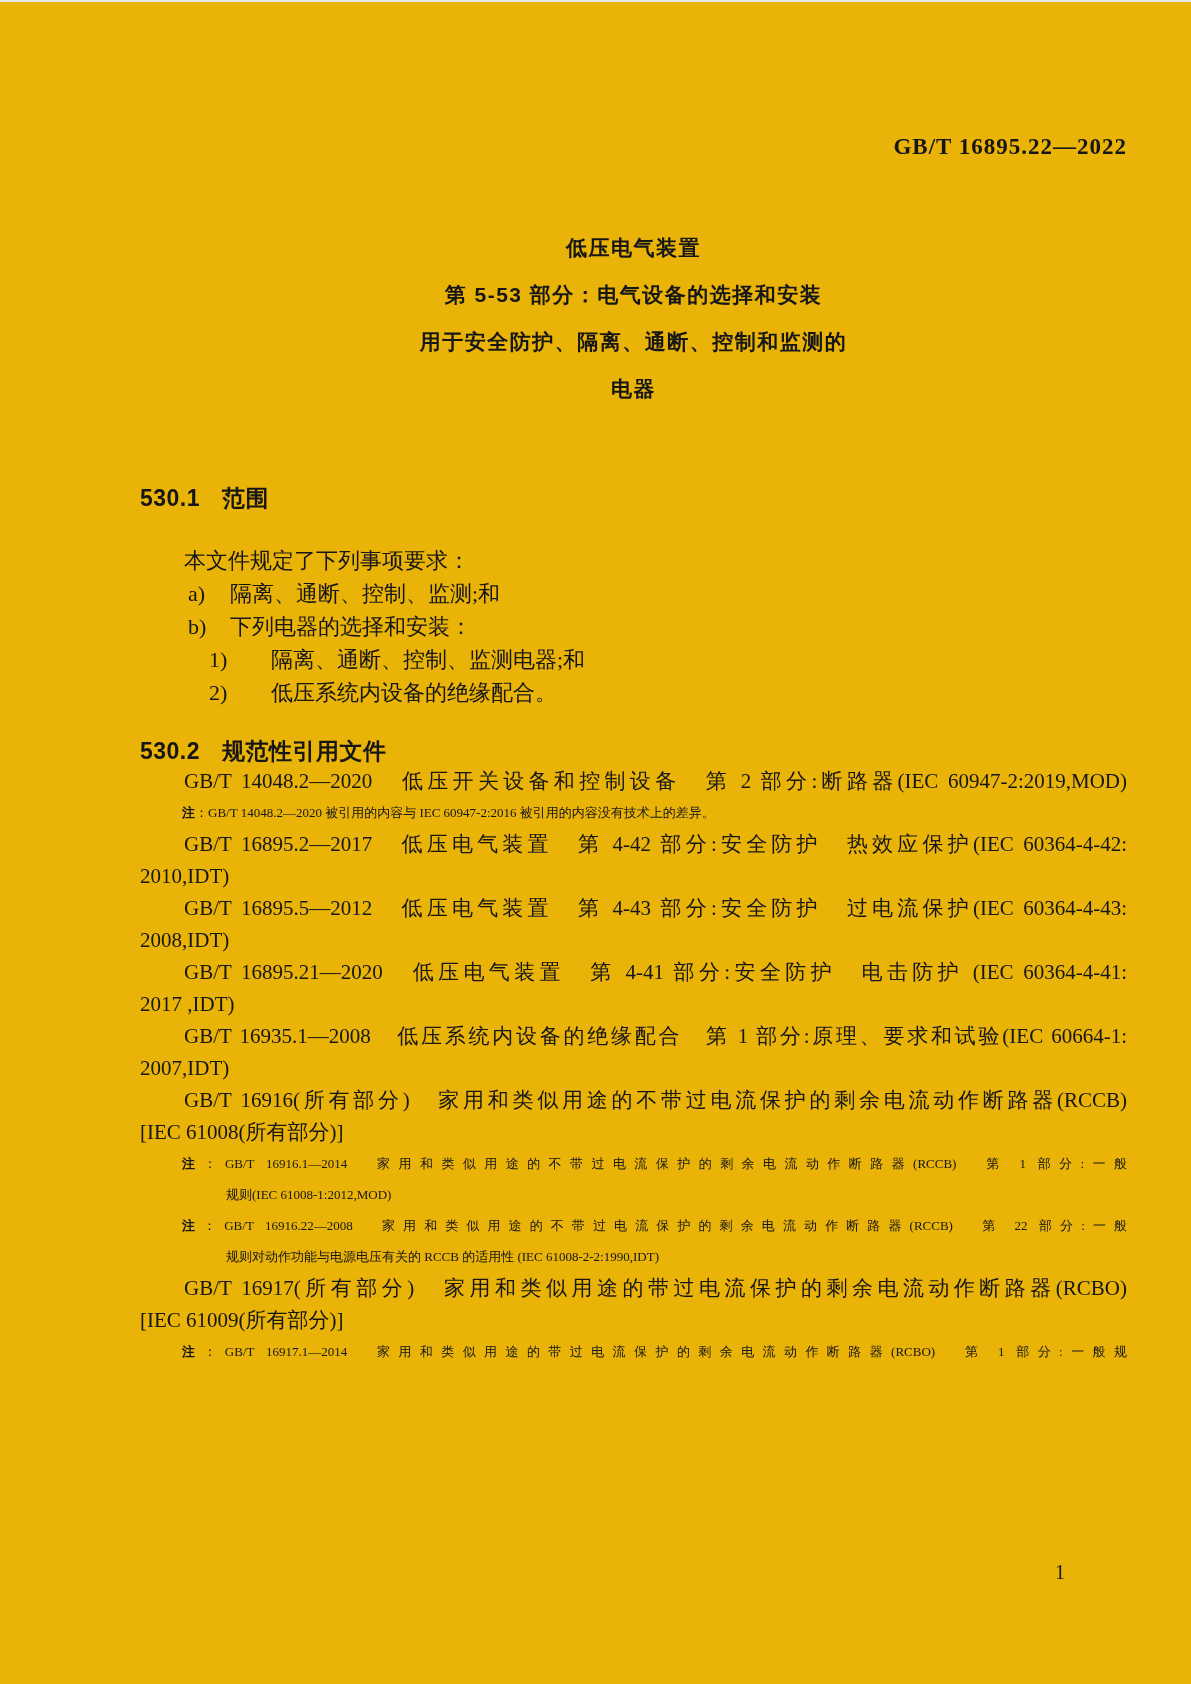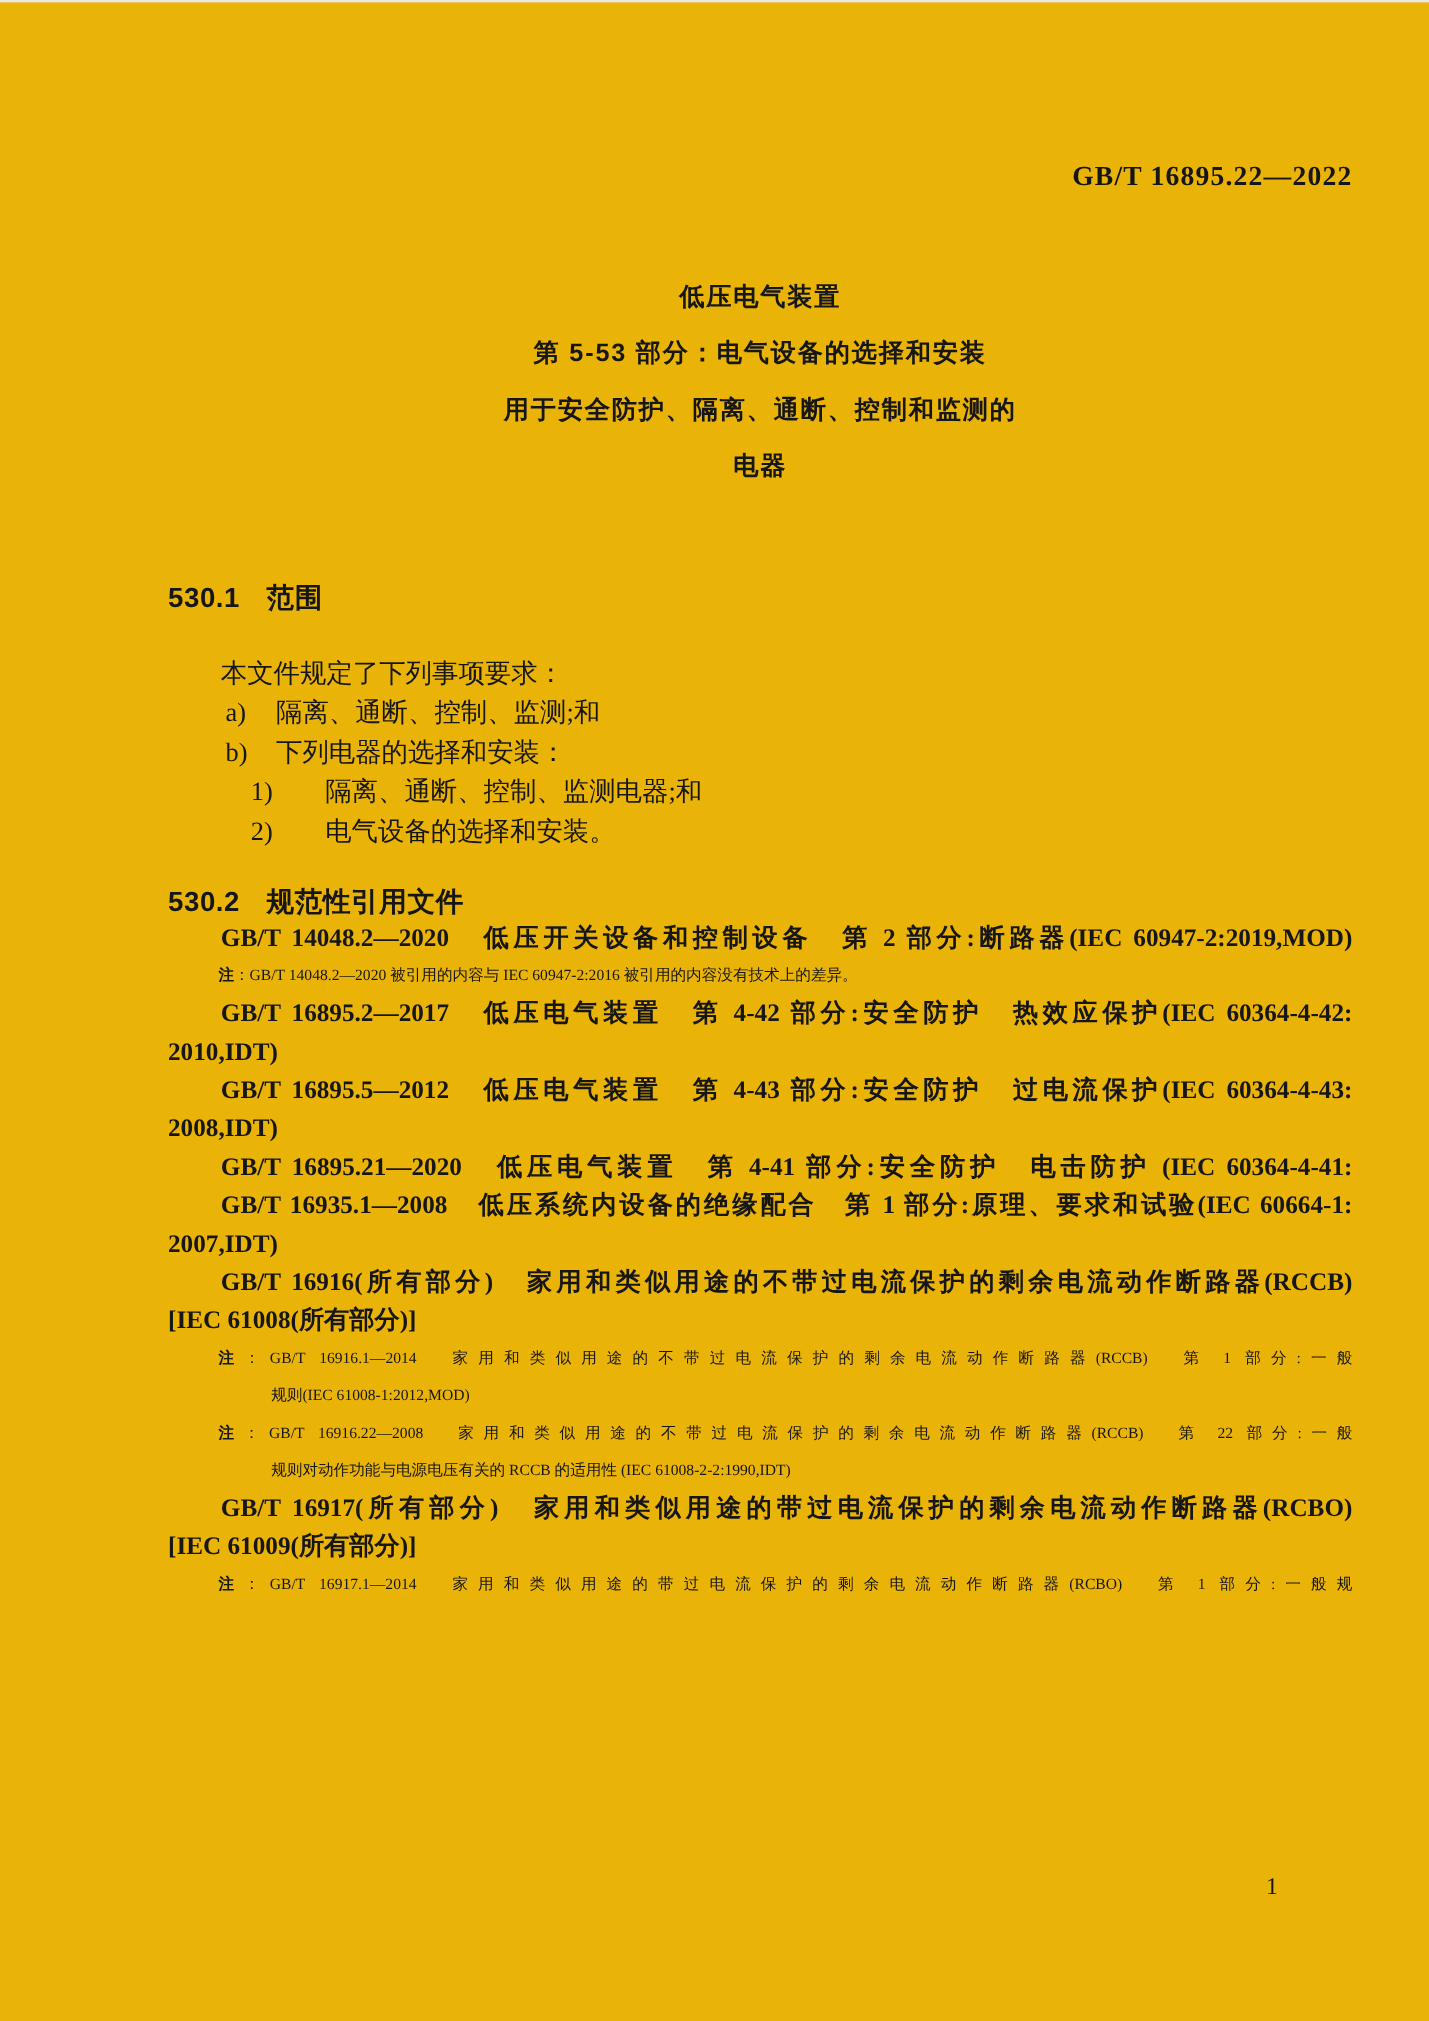--- a/index.html
+++ b/index.html
@@ -48,21 +48,21 @@
     text-indent: 44px;
   }
   .list-item { line-height: 33px; padding-left: 48px; font-family: Liberation Serif, serif; }
   .list-item .marker { display: inline-block; width: 42px; }
   .list-item.lvl2 { padding-left: 69px; }
   .list-item.lvl2 .marker { width: 62px; }
   .para { margin-top: 16px; }
   .para .line { line-height: 33px; }
   .line.indent { text-indent: 44px; }
   .fill { text-align: justify; text-align-last: justify; }
-  .ref .line { font-size: 21px; line-height: 32px; font-weight: bold; }
+  .ref .line { font-size: 21px; line-height: 32px; }
   .note .line { font-size: 13px; line-height: 31px; }
   .note .line.first { margin-left: 42px; }
   .note .line.rest { margin-left: 86px; }
   .note-label {
     font-weight: bold;
     font-family: "Liberation Sans", "DejaVu Sans", sans-serif;
   }
   .page-number {
     position: absolute;
     right: 126px;
@@ -88,21 +88,21 @@
   <div class="section-heading sh1">
     <span class="sec-num">530.1</span><span class="sec-label">范围</span>
   </div>
 
   <div class="intro body-text">本文件规定了下列事项要求：</div>
 
   <div class="list">
     <div class="list-item body-text"><span class="marker">a)</span><span>隔离、通断、控制、监测;和</span></div>
     <div class="list-item body-text"><span class="marker">b)</span><span>下列电器的选择和安装：</span></div>
     <div class="list-item body-text lvl2"><span class="marker">1)</span><span>隔离、通断、控制、监测电器;和</span></div>
-    <div class="list-item body-text lvl2"><span class="marker">2)</span><span>电气设备的选择和安装。</span></div>
+    <div class="list-item body-text lvl2"><span class="marker">2)</span><span>低压系统内设备的绝缘配合。</span></div>
   </div>
 
   <div class="section-heading sh2">
     <span class="sec-num">530.2</span><span class="sec-label">规范性引用文件</span>
   </div>
 
 
   <div class="refs">
 
     <div class="ref">
@@ -118,20 +118,21 @@
       <div class="line">2010,IDT)</div>
     </div>
 
     <div class="ref">
       <div class="line indent fill">GB/T 16895.5—2012　低压电气装置　第 4-43 部分:安全防护　过电流保护(IEC 60364-4-43:</div>
       <div class="line">2008,IDT)</div>
     </div>
 
     <div class="ref">
       <div class="line indent fill">GB/T 16895.21—2020　低压电气装置　第 4-41 部分:安全防护　电击防护 (IEC 60364-4-41:</div>
+      <div class="line">2017 ,IDT)</div>
     </div>
 
     <div class="ref">
       <div class="line indent fill">GB/T 16935.1—2008　低压系统内设备的绝缘配合　第 1 部分:原理、要求和试验(IEC 60664-1:</div>
       <div class="line">2007,IDT)</div>
     </div>
 
     <div class="ref">
       <div class="line indent fill">GB/T 16916(所有部分)　家用和类似用途的不带过电流保护的剩余电流动作断路器(RCCB)</div>
       <div class="line">[IEC 61008(所有部分)]</div>

